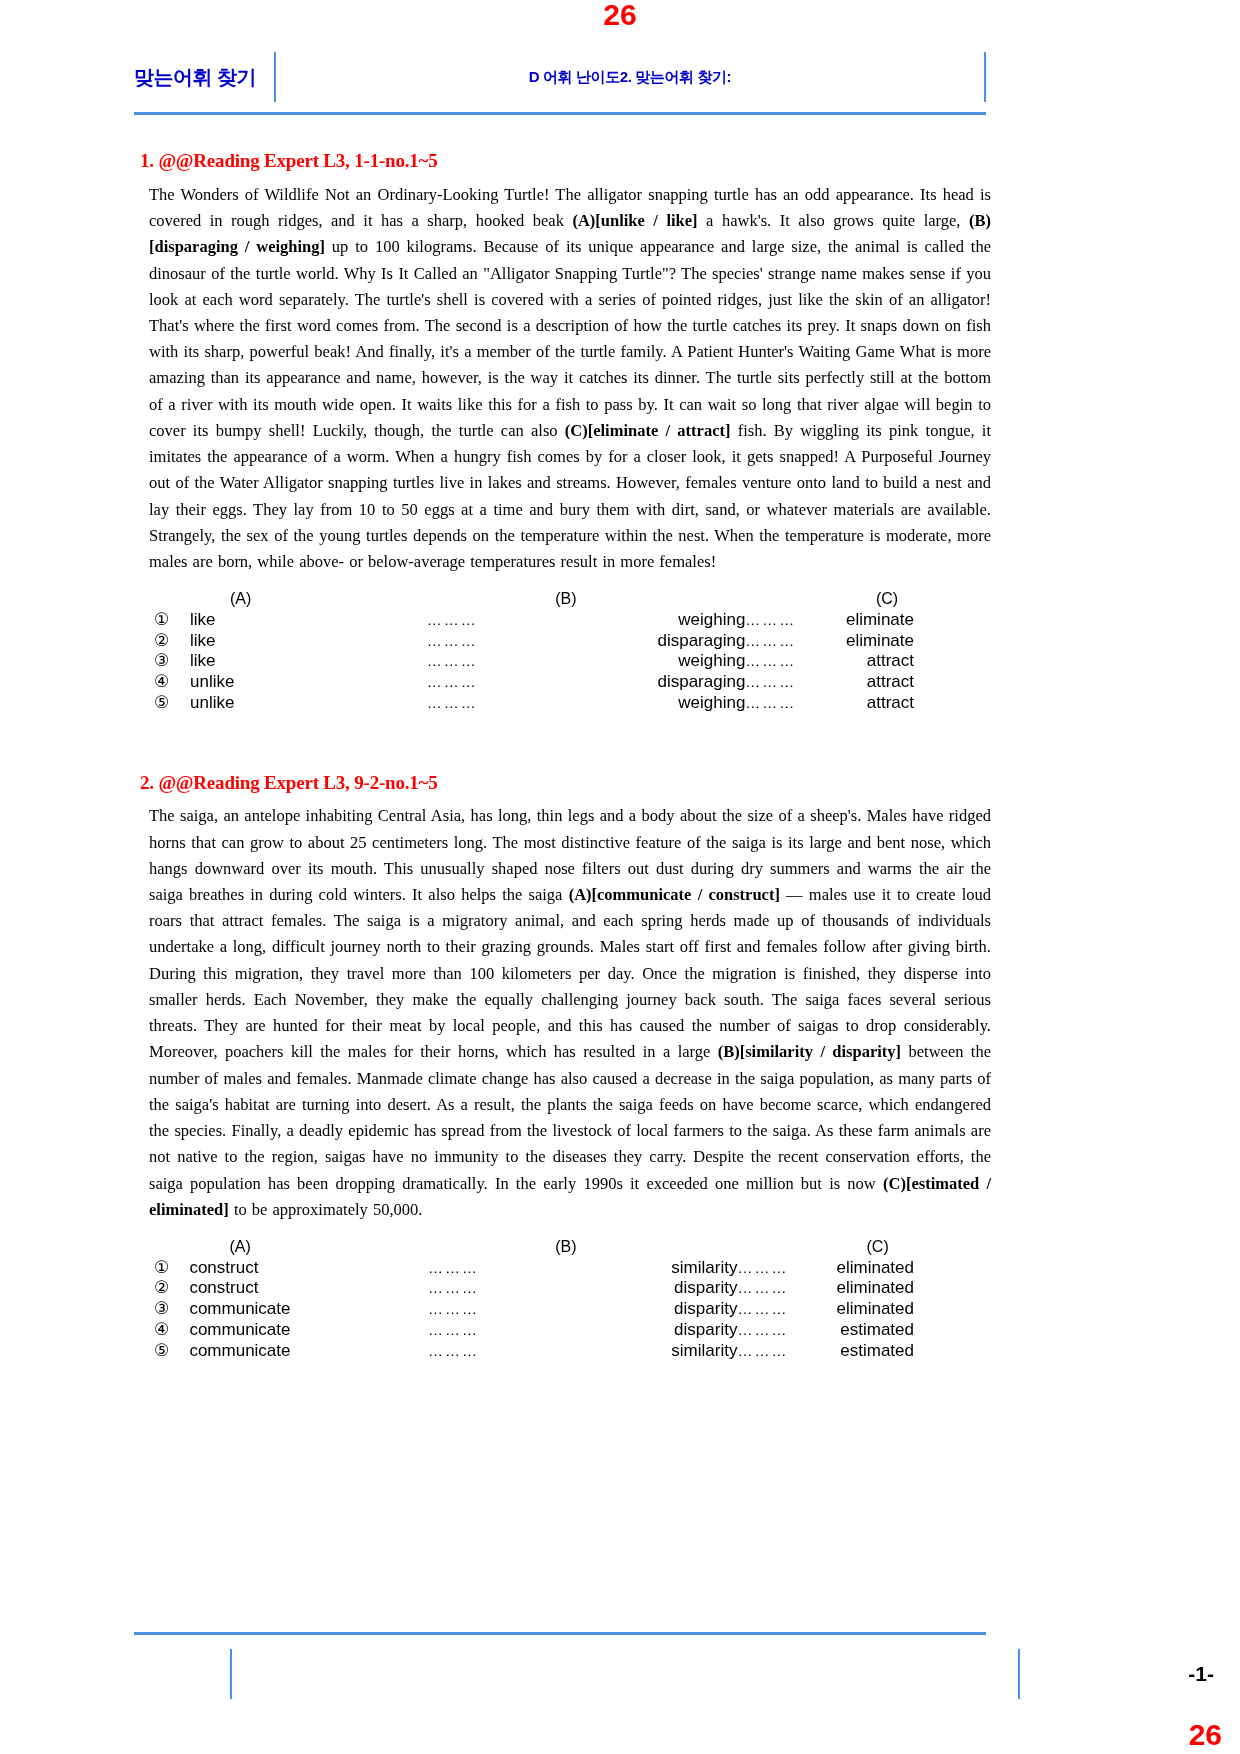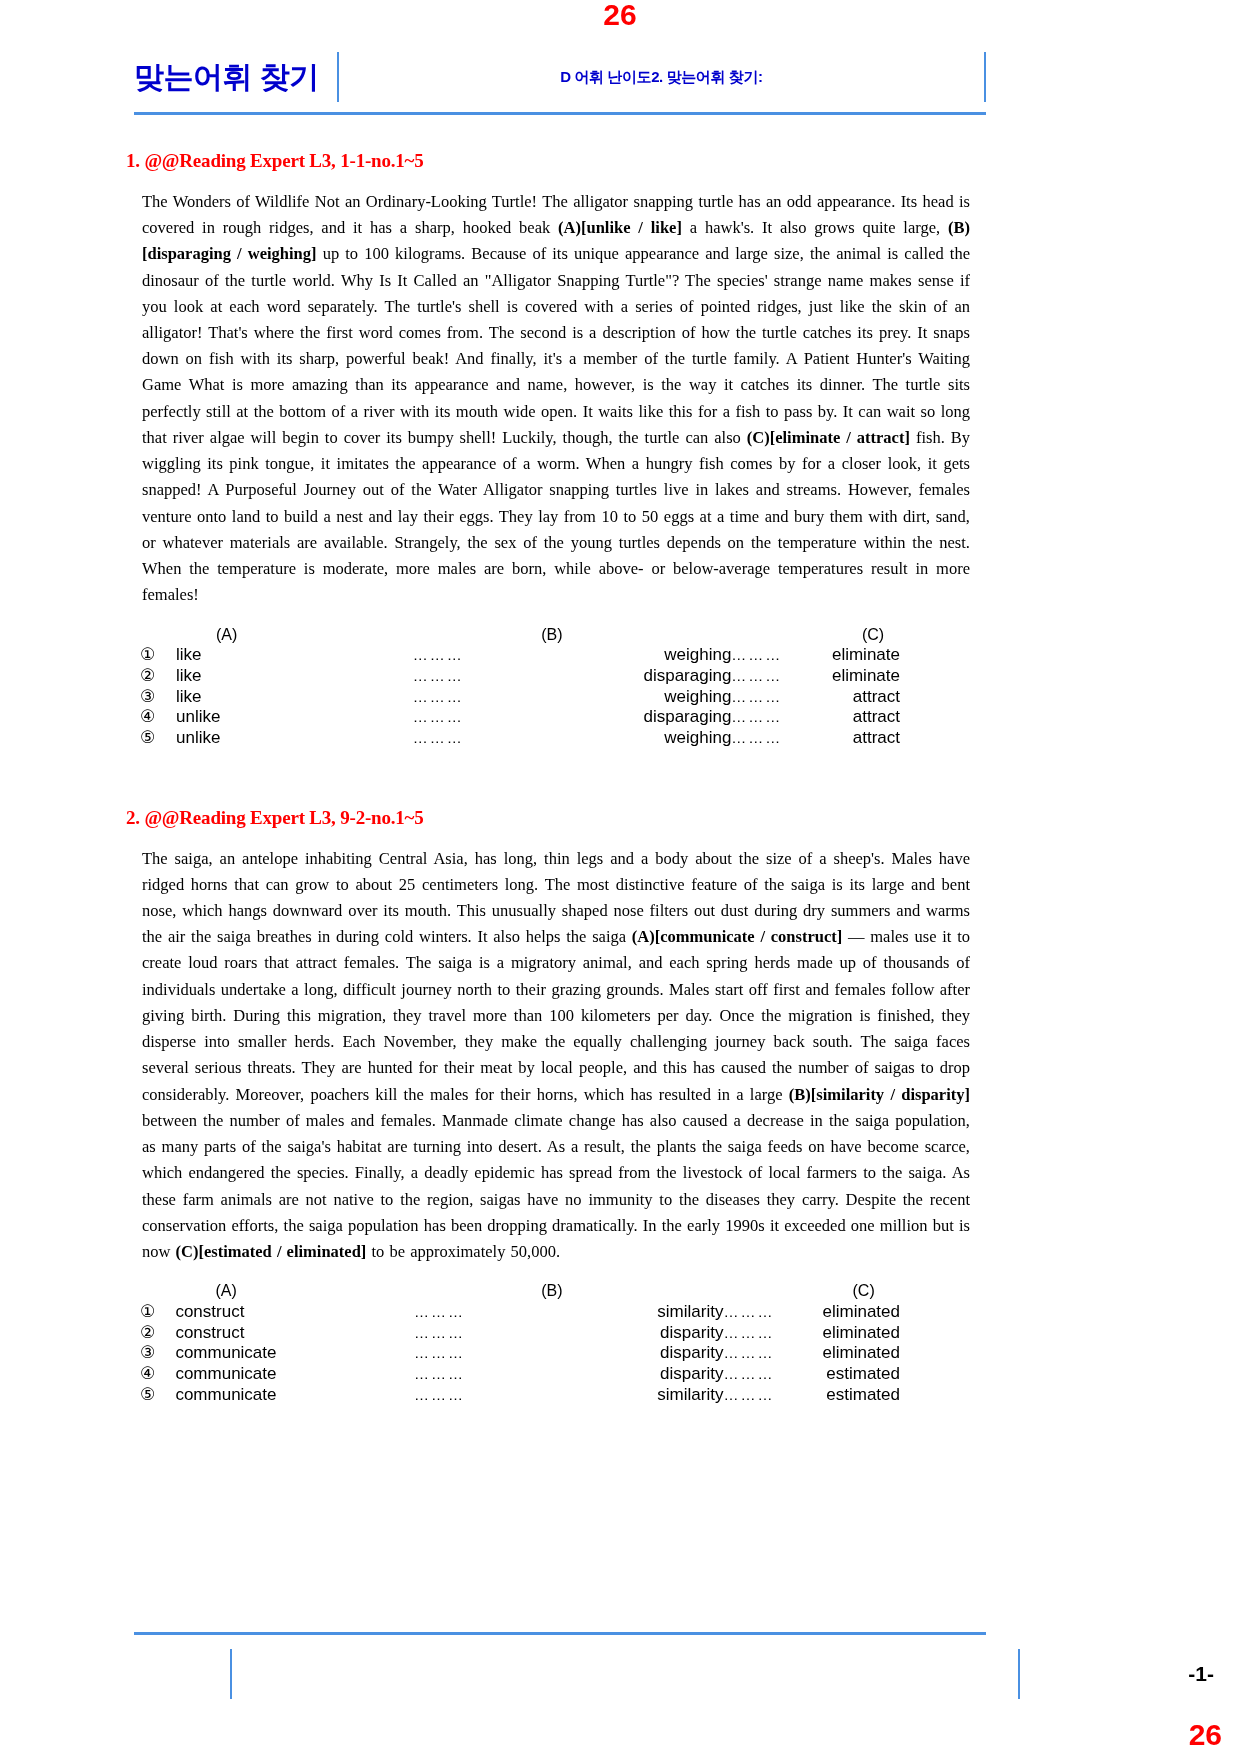--- a/index.html
+++ b/index.html
@@ -46,21 +46,21 @@
     left: 134px;
     width: 852px;
     height: 62px;
     display: flex;
     align-items: center;
   }
   .header-title {
     color: #0000cc;
     font-family: "Liberation Sans", sans-serif;
     font-weight: bold;
-    font-size: 30px;
+    font-size: 20px;
     white-space: nowrap;
     padding-right: 18px;
     letter-spacing: -0.5px;
   }
   .hdr-bar {
     width: 2px;
     height: 50px;
     background: #4a90e2;
     flex: 0 0 auto;
   }
@@ -81,39 +81,39 @@
     left: 134px;
     width: 852px;
     height: 3px;
     background: #4a90e2;
   }
 
   
   .content {
     position: absolute;
     top: 150px;
-    left: 126px;
+    left: 140px;
     width: 860px;
   }
   .qblock { margin-bottom: 2px; }
   .q-title {
     color: #ff0000;
     font-weight: bold;
     font-size: 19px;
     font-family: "Liberation Serif", serif;
     letter-spacing: -0.2px;
     margin: 0 0 9px 0;
     line-height: 1.2;
   }
   .passage {
     font-size: 16.5px;
     line-height: 1.59;
     text-align: justify;
     text-justify: inter-word;
-    margin: 16px;
+    margin: 9px;
     word-spacing: 1px;
   }
   .passage b { font-weight: bold; }
 
   
   .choices {
     margin: 14px 0 0 0;
     font-family: "Liberation Sans", "DejaVu Sans", sans-serif;
     font-size: 17px;
     border-collapse: collapse;

